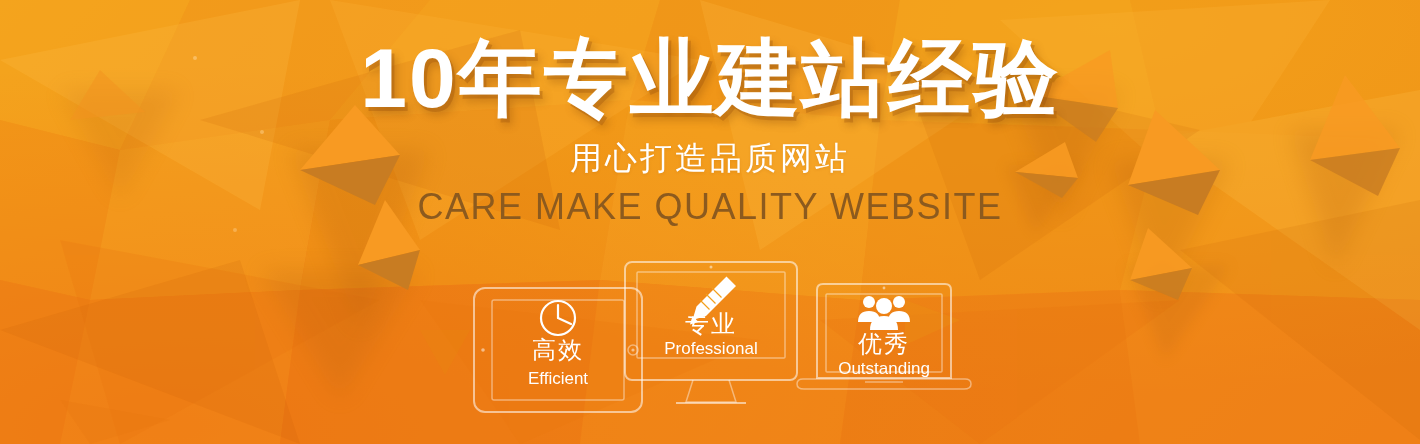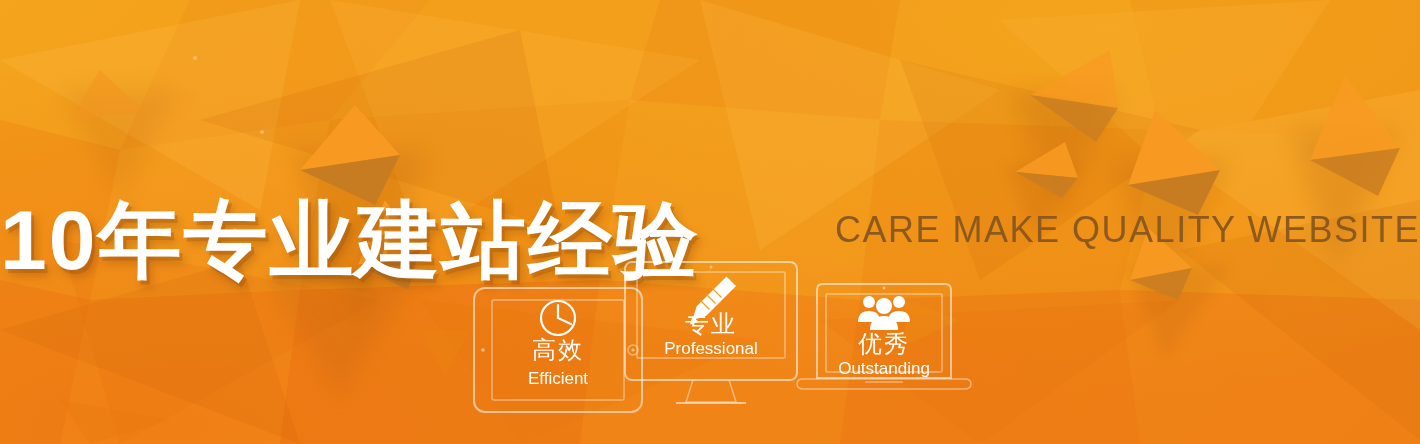--- a/index.html
+++ b/index.html
@@ -21,21 +21,21 @@
   .poly-layer { position:absolute; inset:0; }
   .poly-layer svg { width:100%; height:100%; display:block; }
 
   
   .tris { position:absolute; inset:0; }
   .tris svg { width:100%; height:100%; display:block; }
 
   
   .content {
     position:absolute; inset:0;
-    display:flex; flex-direction:row; align-items:center;justify-content:space-between;
+    display:flex; flex-direction:column; align-items:center;
   }
 
   .headline {
     margin-top:36px;
     font-size:84px;
     line-height:1;
     font-weight:bold;
     color:#FFFFFF;
     letter-spacing:2px;
     text-shadow:
@@ -200,20 +200,21 @@
       </g>
 
       <circle cx="195" cy="58" r="2" fill="#FFD79A" opacity="0.5"></circle>
       <circle cx="262" cy="132" r="2" fill="#FFD79A" opacity="0.45"></circle>
       <circle cx="235" cy="230" r="2" fill="#FFD79A" opacity="0.4"></circle>
     </svg>
   </div>
 
   <div class="content">
     <div class="headline">10年专业建站经验</div>
+    <div class="sub-cn">用心打造品质网站</div>
     <div class="sub-en">CARE MAKE QUALITY WEBSITE</div>
   </div>
 
   <div class="devices">
     <svg viewBox="0 0 1420 165">
 
       <g>
         <rect x="474" y="38" width="168" height="124" rx="11" ry="11" class="dev-stroke"></rect>
         <rect x="492" y="50" width="132" height="100" rx="2" ry="2" class="dev-stroke-thin"></rect>
         <circle cx="483" cy="100" r="1.8" class="dev-dot"></circle>

